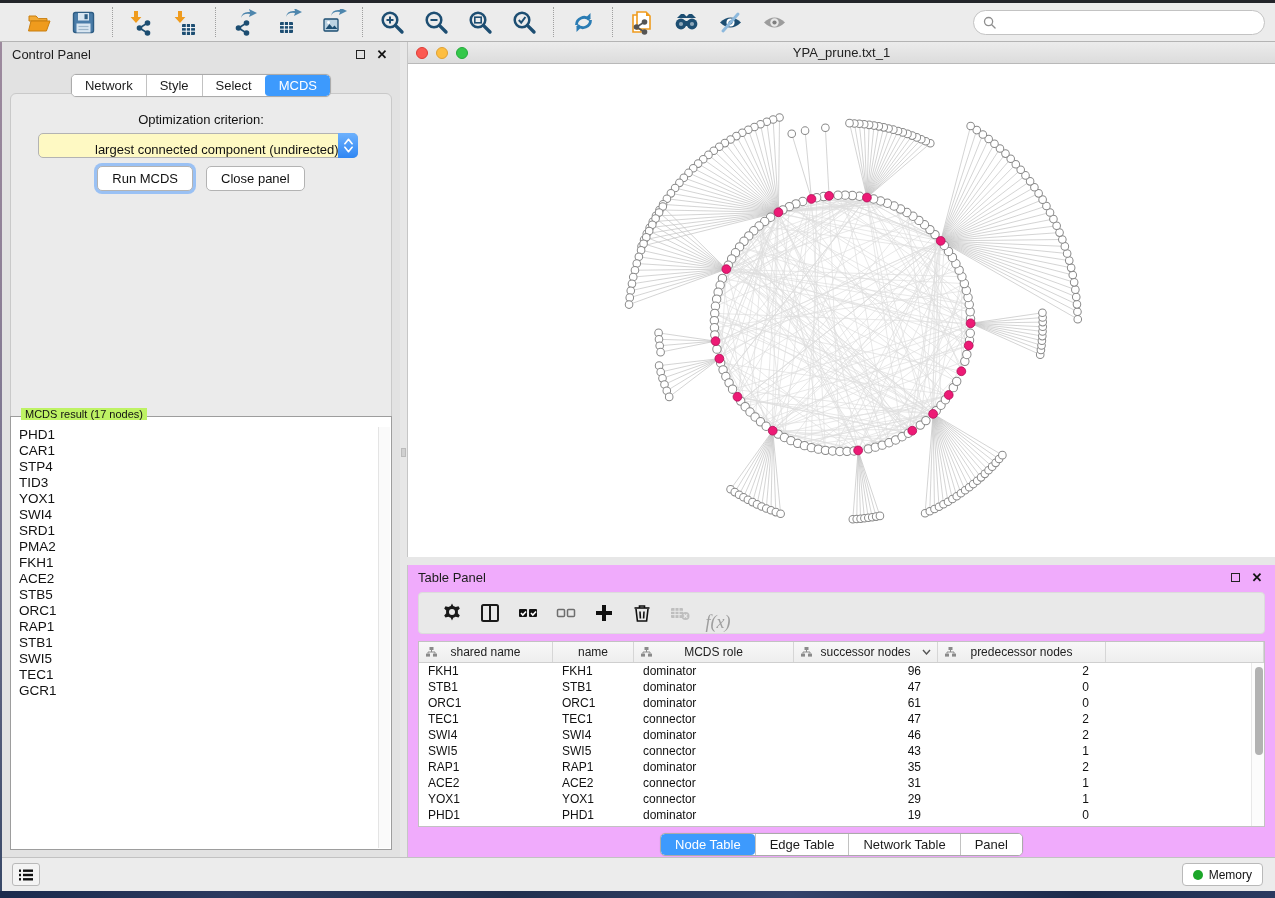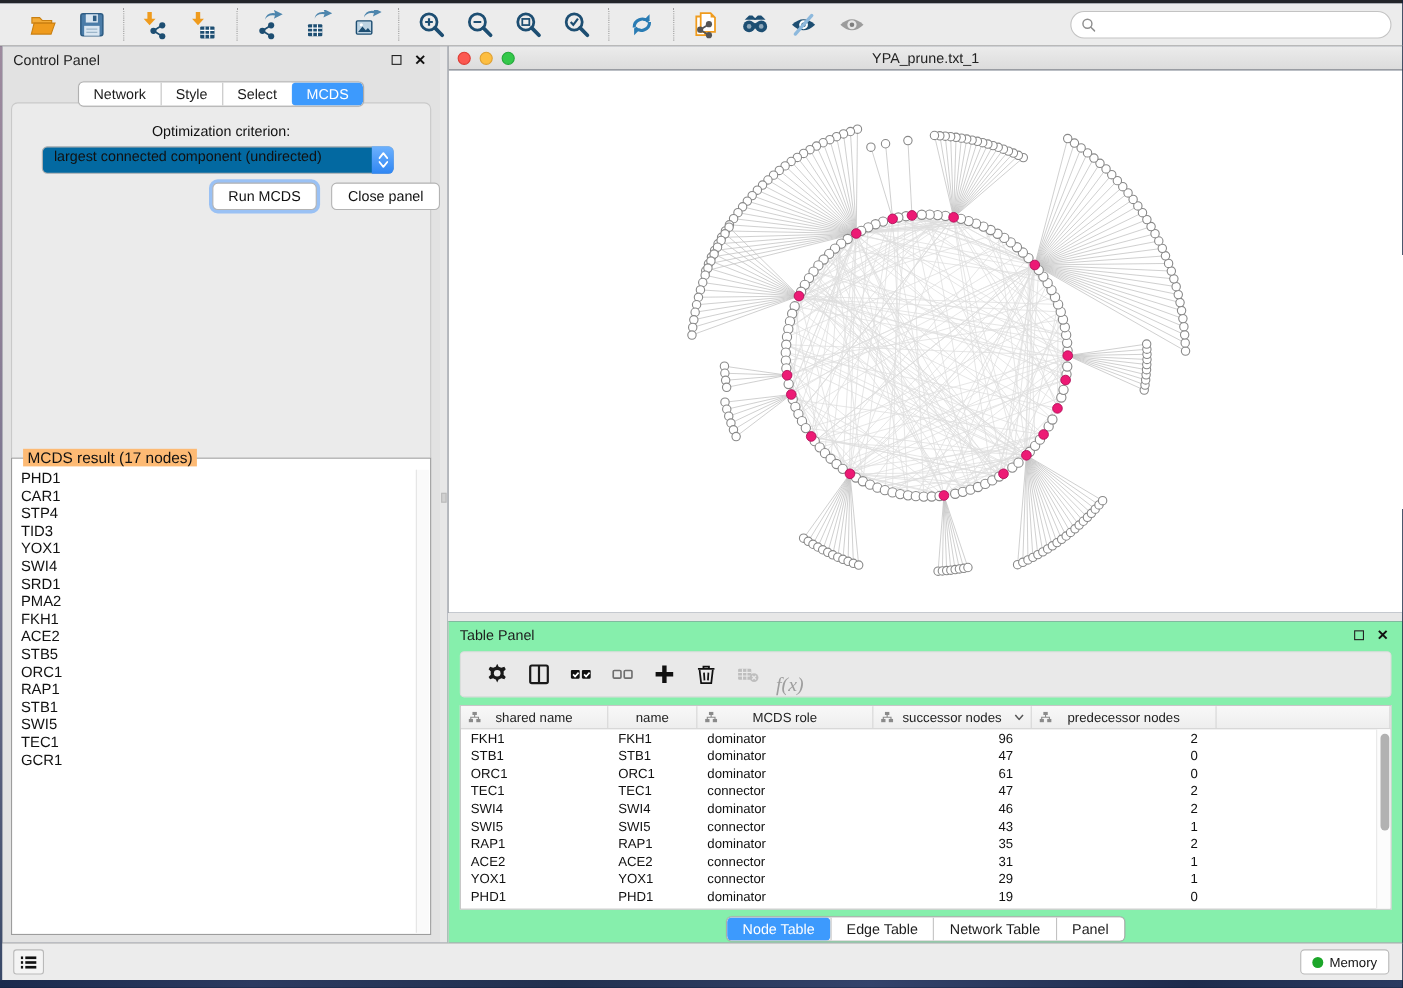--- a/index.html
+++ b/index.html
@@ -40,33 +40,33 @@
   .cp-inner { position:absolute; left:8px; right:8px; top:51px; bottom:12px; background:#ebebeb;
     border:1px solid #c9c9c9; border-radius:6px; }
   .seg-tabs { position:absolute; top:32px; left:0; width:100%; display:flex; justify-content:center; z-index:5; }
   .seg { display:inline-flex; background:#fff; border:1px solid #ababab; border-radius:5px; overflow:hidden;
     box-shadow:0 0 0 0.5px rgba(0,0,0,0.04); }
   .seg-item { padding:3px 13px; font-size:13px; color:#1c1c1c; background:#fff; border-left:1px solid #c2c2c2; cursor:default; }
   .seg-item:first-child { border-left:none;text-align:right; }
   .seg-item.active { background:#3d9afd; color:#fff; border-left-color:#3d9afd; border-radius:4px; }
 
   .opt-label { position:absolute; top:70px; width:100%; text-align:center; font-size:13px; color:#111; }
-  .combo { position:absolute; top:91px; left:36px; right:42px; height:25px; background:#0369a1;
-    border:1px solid #b3b3b3; border-radius:5px; display:flex; align-items:flex-start; }
+  .combo { position:absolute; top:91px; left:36px; right:42px; height:25px; background:#fef9c3;
+    border:1px solid #b3b3b3; border-radius:5px; display:flex; align-items:flex-end;padding-left:46px; }
   .combo-text { flex:1; font-size:13px; color:#111; padding-left:10px; white-space:nowrap; overflow:hidden; }
   .combo-step { width:20px; height:25px; margin:-1px -1px -1px 0; border-radius:0 5px 5px 0;
     background:linear-gradient(#6db1fd,#2f86f3); display:flex; flex-direction:column; align-items:center; justify-content:center; gap:1px; }
   .combo-step svg { width:9px; height:7px; }
-  .btn-row { position:absolute; top:124px; width:100%; display:flex; justify-content:flex-end; gap:13px; }
+  .btn-row { position:absolute; top:124px; width:100%; display:flex; justify-content:center; gap:13px; }
   .push-btn { height:25px; padding:0 14px; background:#fff; border:1px solid #b3b3b3; border-radius:5px;
     font-size:13px; color:#111; display:flex; align-items:center; }
   .push-btn.focused { box-shadow:0 0 0 3px rgba(100,165,250,0.6); }
 
   .groupbox { position:absolute; left:8px; right:8px; top:374px; bottom:7px; border:1px solid #9d9d9d; background:#fff; }
-  .groupbox-legend { position:absolute; top:-9px; left:10px; background:#fdba74; padding:0 4px; font-size:14px; color:#111; }
+  .groupbox-legend { position:absolute; top:-9px; left:10px; background:#bef264; padding:0 4px; font-size:11px; color:#111; }
   .mcds-list { position:absolute; inset:8px 1px 1px 1px; top:10px; background:#fff; overflow:hidden; }
   .mcds-item { font-size:13.5px; color:#111; padding:0 0 0 7px; height:16px; line-height:16px; }
   .mcds-scroll { position:absolute; top:10px; right:1px; width:12px; bottom:1px; background:#fafafa; border-left:1px solid #e4e4e4; }
 
   
   .v-split { width:7px; background:#e7e7e7; position:relative; }
   .v-split .grip { position:absolute; top:406px; left:1px; width:5px; height:9px; background:#d0d0d0; border:1px solid #bbb; }
   .h-split { height:8px; background:#e7e7e7; position:relative; }
 
   .right-col { flex:1; display:flex; flex-direction:column; min-width:0; }
@@ -78,21 +78,21 @@
   .traffic { display:flex; gap:8px; }
   .light { width:12px; height:12px; border-radius:50%; }
   .light.red { background:#fc5951; border:0.5px solid #dd3d35; }
   .light.yellow { background:#fdbe41; border:0.5px solid #dfa133; }
   .light.green { background:#34c84a; border:0.5px solid #24a93b; }
   .net-title { position:absolute; left:0; right:0; text-align:center; font-size:13px; color:#222; }
   .net-canvas { flex:1; background:#fff; position:relative; overflow:hidden; }
   .net-canvas svg { position:absolute; inset:0; }
 
   
-  .table-panel { flex:1; background:#86efac; position:relative; border-left:1px solid #c6c6c6; }
+  .table-panel { flex:1; background:#f0abfc; position:relative; border-left:1px solid #c6c6c6; }
   .tp-toolbar { position:absolute; left:10px; right:10px; top:27px; height:42px; background:#e9e9e9;
     border:1px solid #dcdcdc; border-radius:4px; display:flex; align-items:center; padding:0 14px; gap:0; }
   .tp-icon { width:38px; height:30px; display:flex; align-items:center; justify-content:center; }
   .tp-icon svg { width:22px; height:22px; }
   .tp-icon.fx { font-family:"Liberation Serif",serif; font-style:italic; font-size:18px; color:#9e9e9e;margin-top:19px; }
 
   .dtable { position:absolute; left:10px; right:10px; top:76px; height:186px; background:#fff; border:1px solid #c2c2c2; }
   .dt-header { display:grid; height:21px; background:linear-gradient(#f8f8f8,#eee);
     border-bottom:1px solid #cfcfcf; }
   .dt-hcell { position:relative; display:flex; align-items:center; justify-content:center;

